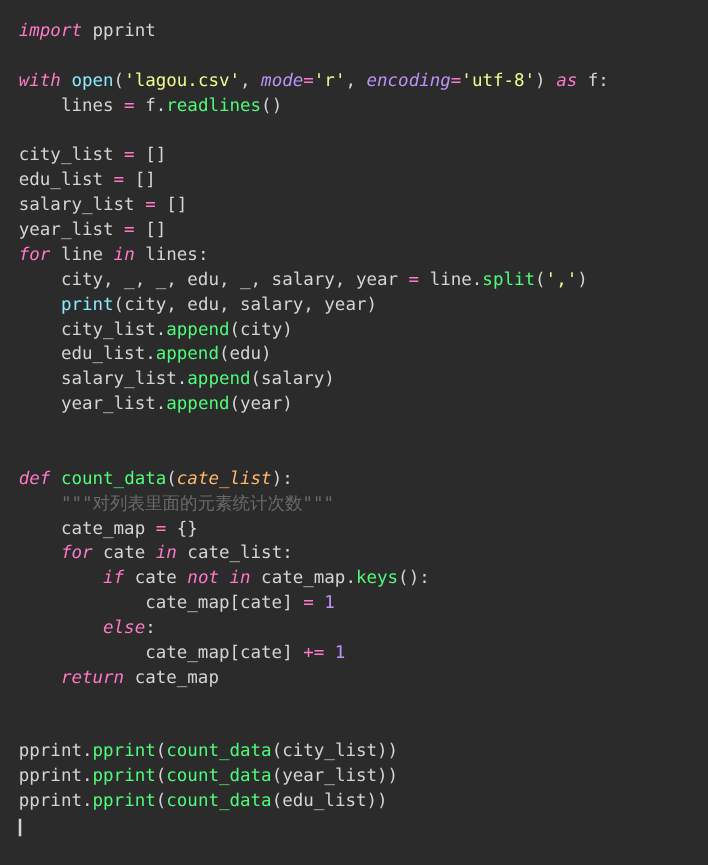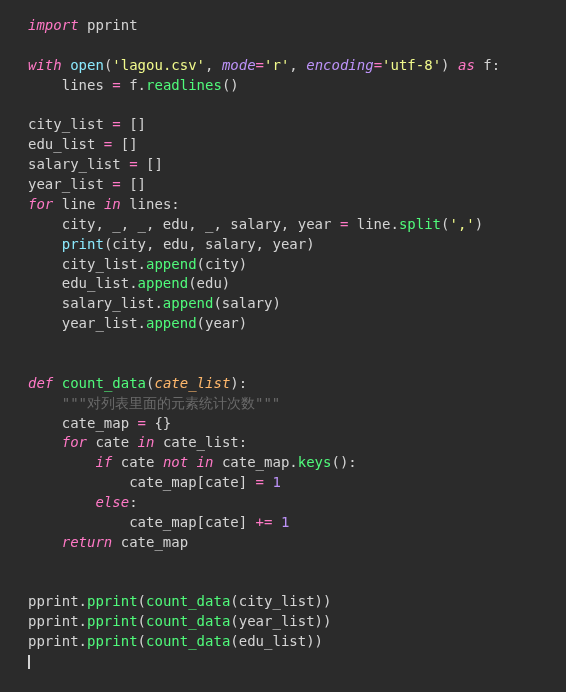--- a/index.html
+++ b/index.html
@@ -9,21 +9,21 @@
     font-family: Consolas, 'Courier New', monospace;
     font-size: 14px;
     line-height: 1.42;
     color: #d4d4d4;
     width: 566px;
     height: 692px;
     overflow: hidden;
   }
   pre {
     margin: 0;
-    padding: 16px 28px;
+    padding: 16px 15px;
     white-space: pre;
   }
   .kw { color: #ff79c6; font-style: italic; } 
   .kw-def { color: #ff79c6; font-style: italic; }
   .ident { color: #d4d4d4; }
   .fn { color: #50fa7b; }
   .str { color: #f1fa8c; }
   .builtin { color: #8be9fd; }
   .num { color: #bd93f9; }
   .param { color: #ffb86c; font-style: italic; }

